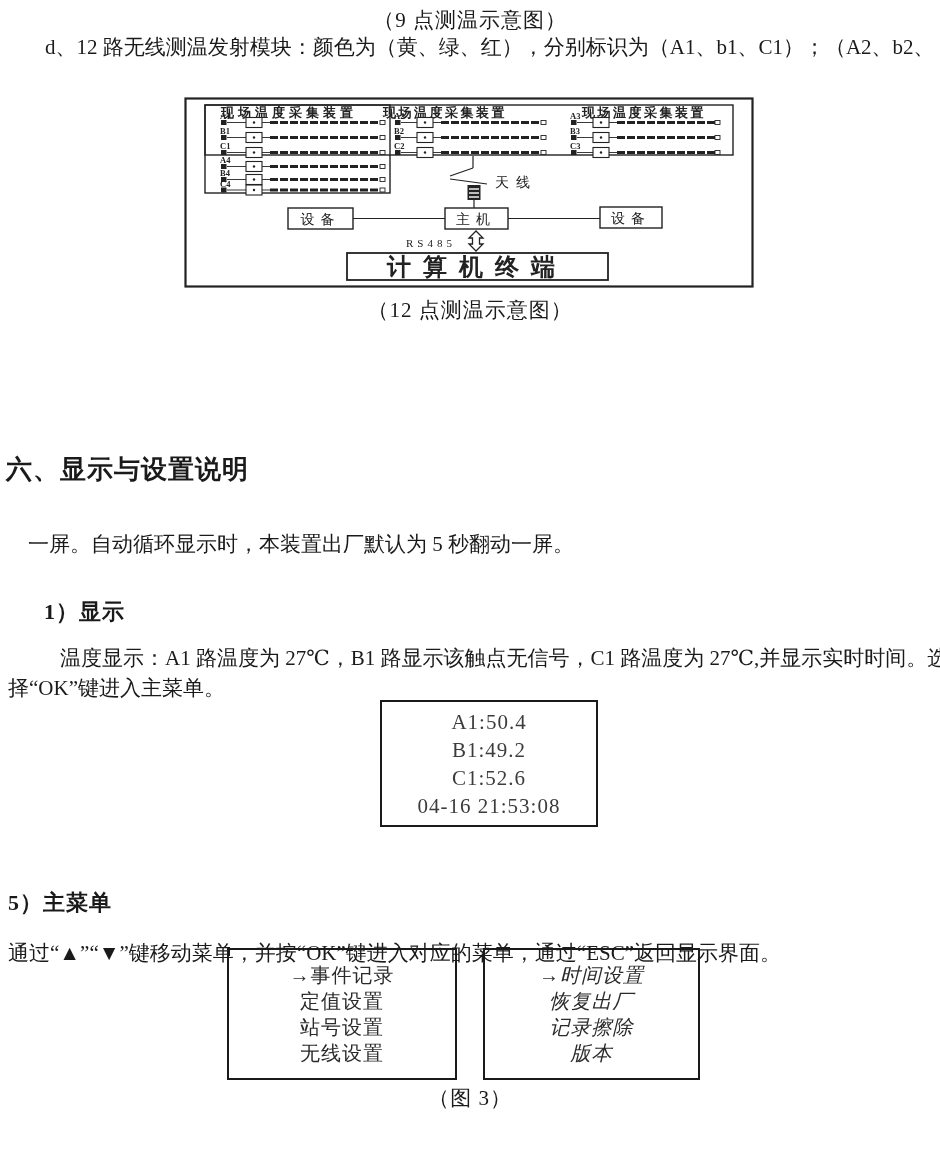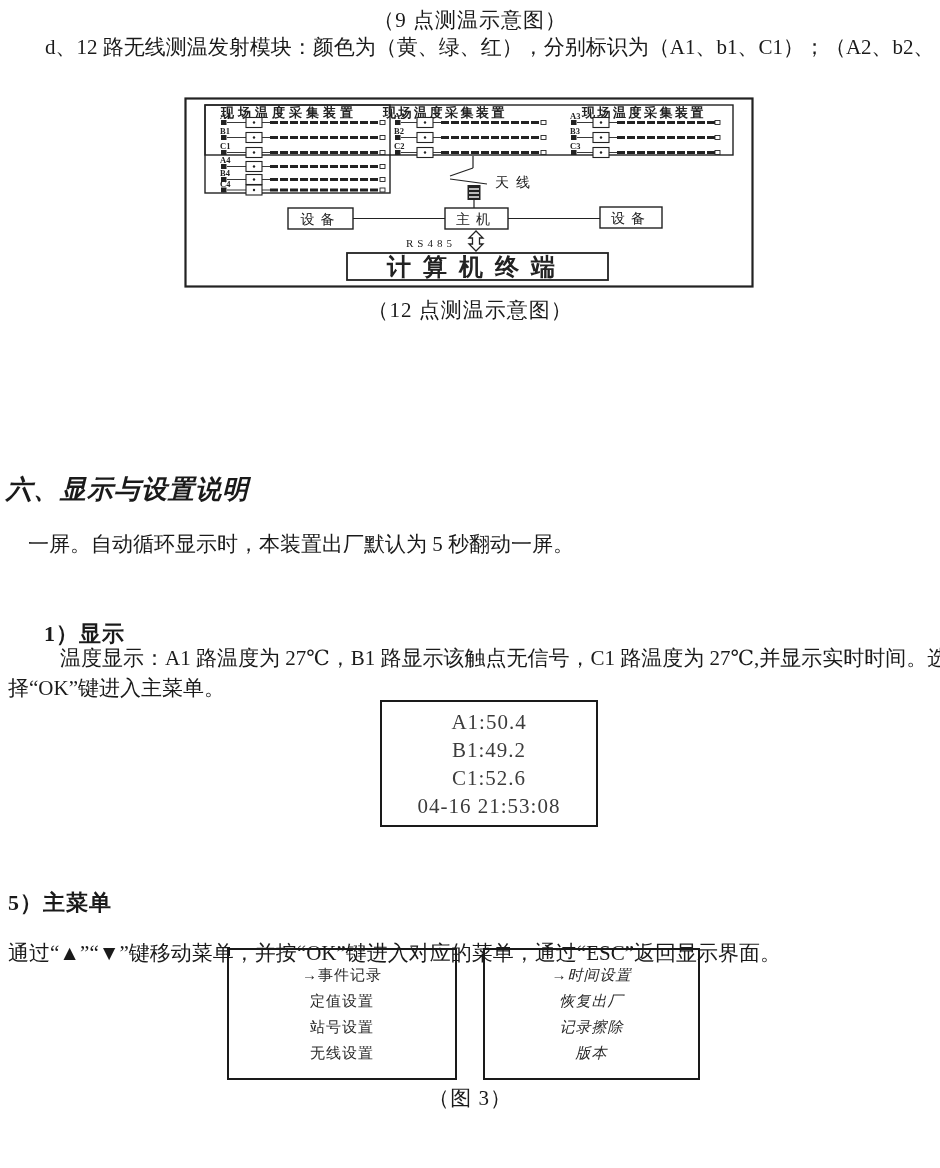--- a/index.html
+++ b/index.html
@@ -23,21 +23,21 @@
     display:flex; flex-direction:column; justify-content:center;
     text-align:center; color:#3c3c3c;
   }
   .screen div{font-size:21px; line-height:28px; letter-spacing:1px;}
   
   .menu-box{
     top:948px; height:132px; border:2px solid #1a1a1a; box-sizing:border-box;
     display:flex; flex-direction:column; justify-content:center;
     text-align:center; color:#2a2a2a;
   }
-  .menu-box div{font-size:15px; line-height:26px; letter-spacing:1px;}
+  .menu-box div{font-size:20px; line-height:26px; letter-spacing:1px;}
   .menu-left{left:227px; width:230px;}
   .menu-right{left:483px; width:217px;font-style:italic;}
   svg text{fill:#222;}
 </style>
 </head>
 <body>
 
 <div class="page">
 
   <div class="abs cap" style="top:6px;">（9 点测温示意图）</div>
@@ -208,24 +208,24 @@
 
     <polygon points="292,134 285,141 288.5,141 288.5,147 285,147 292,154 299,147 295.5,147 295.5,141 299,141" fill="#fff" stroke="#222" stroke-width="1.3"></polygon>
     <text x="222" y="150" font-size="11" letter-spacing="4">RS485</text>
 
     <rect x="163" y="156" width="261" height="27" fill="#fff" stroke="#222" stroke-width="1.8"></rect>
     <text x="293" y="178" text-anchor="middle" font-size="24" font-weight="bold" letter-spacing="12">计算机终端</text>
   </svg>
 
   <div class="abs cap" style="top:296px;">（12 点测温示意图）</div>
 
-  <div class="abs h-main" style="left:6px; top:472px;font-style:italic;">六、显示与设置说明</div>
+  <div class="abs h-main" style="left:6px; top:452px;">六、显示与设置说明</div>
   <div class="abs bodytext" style="left:28px; top:530px;">一屏。自动循环显示时，本装置出厂默认为 5 秒翻动一屏。</div>
 
-  <div class="abs h-sub" style="left:44px; top:619px;">1）显示</div>
+  <div class="abs h-sub" style="left:44px; top:597px;">1）显示</div>
   <div class="abs bodytext" style="left:60px; top:644px;">温度显示：A1 路温度为 27℃，B1 路显示该触点无信号，C1 路温度为 27℃,并显示实时时间。选</div>
   <div class="abs bodytext" style="left:8px; top:674px;">择“OK”键进入主菜单。</div>
 
   <div class="abs screen">
     <div>A1:50.4</div>
     <div>B1:49.2</div>
     <div>C1:52.6</div>
     <div>04-16 21:53:08</div>
   </div>
 

